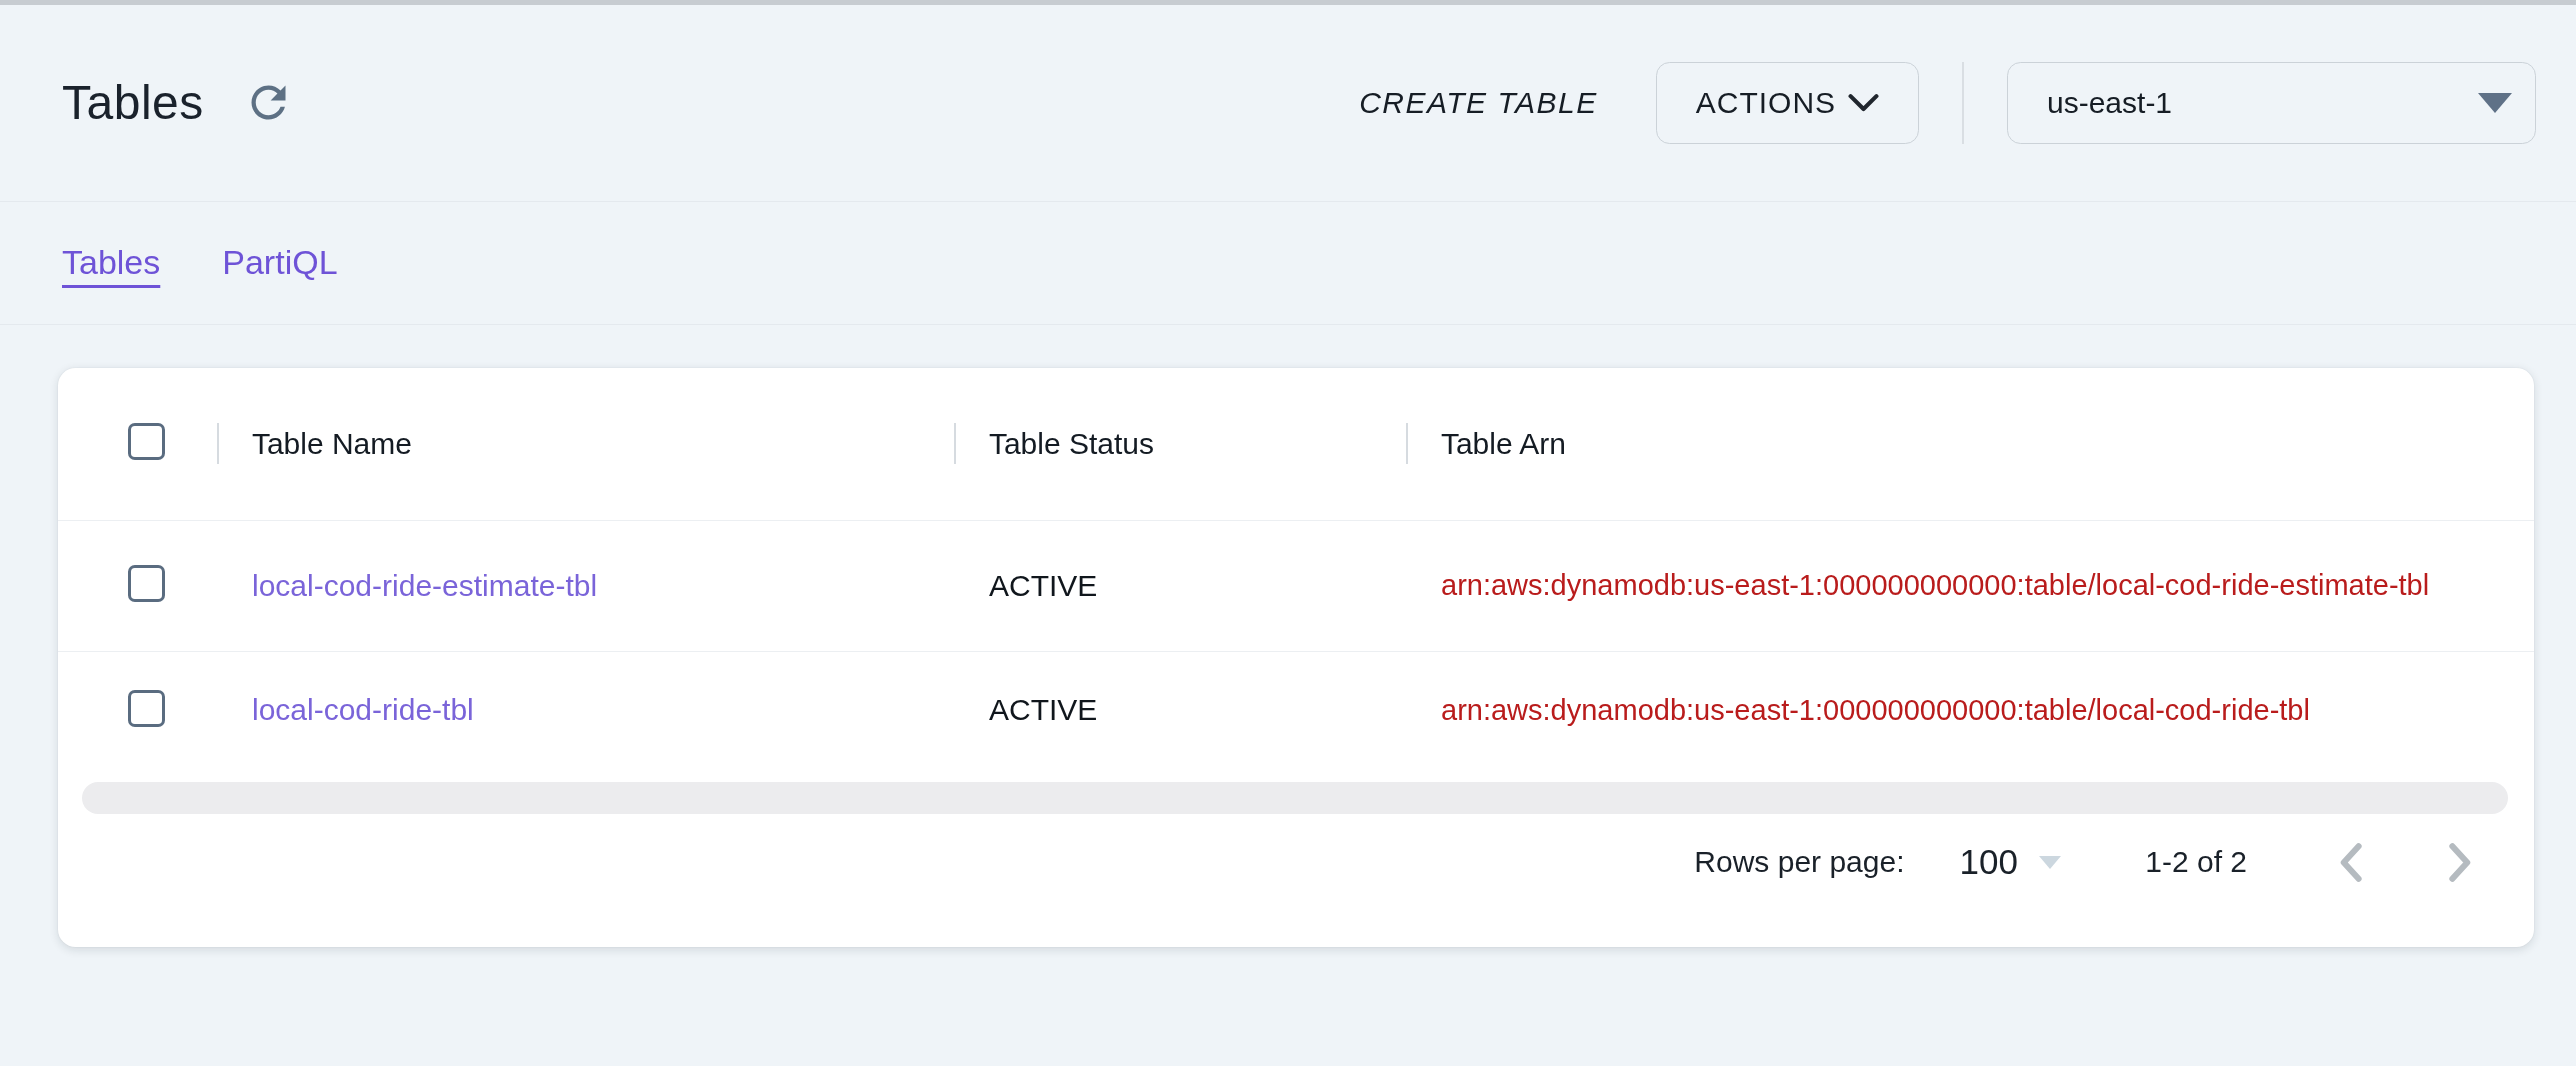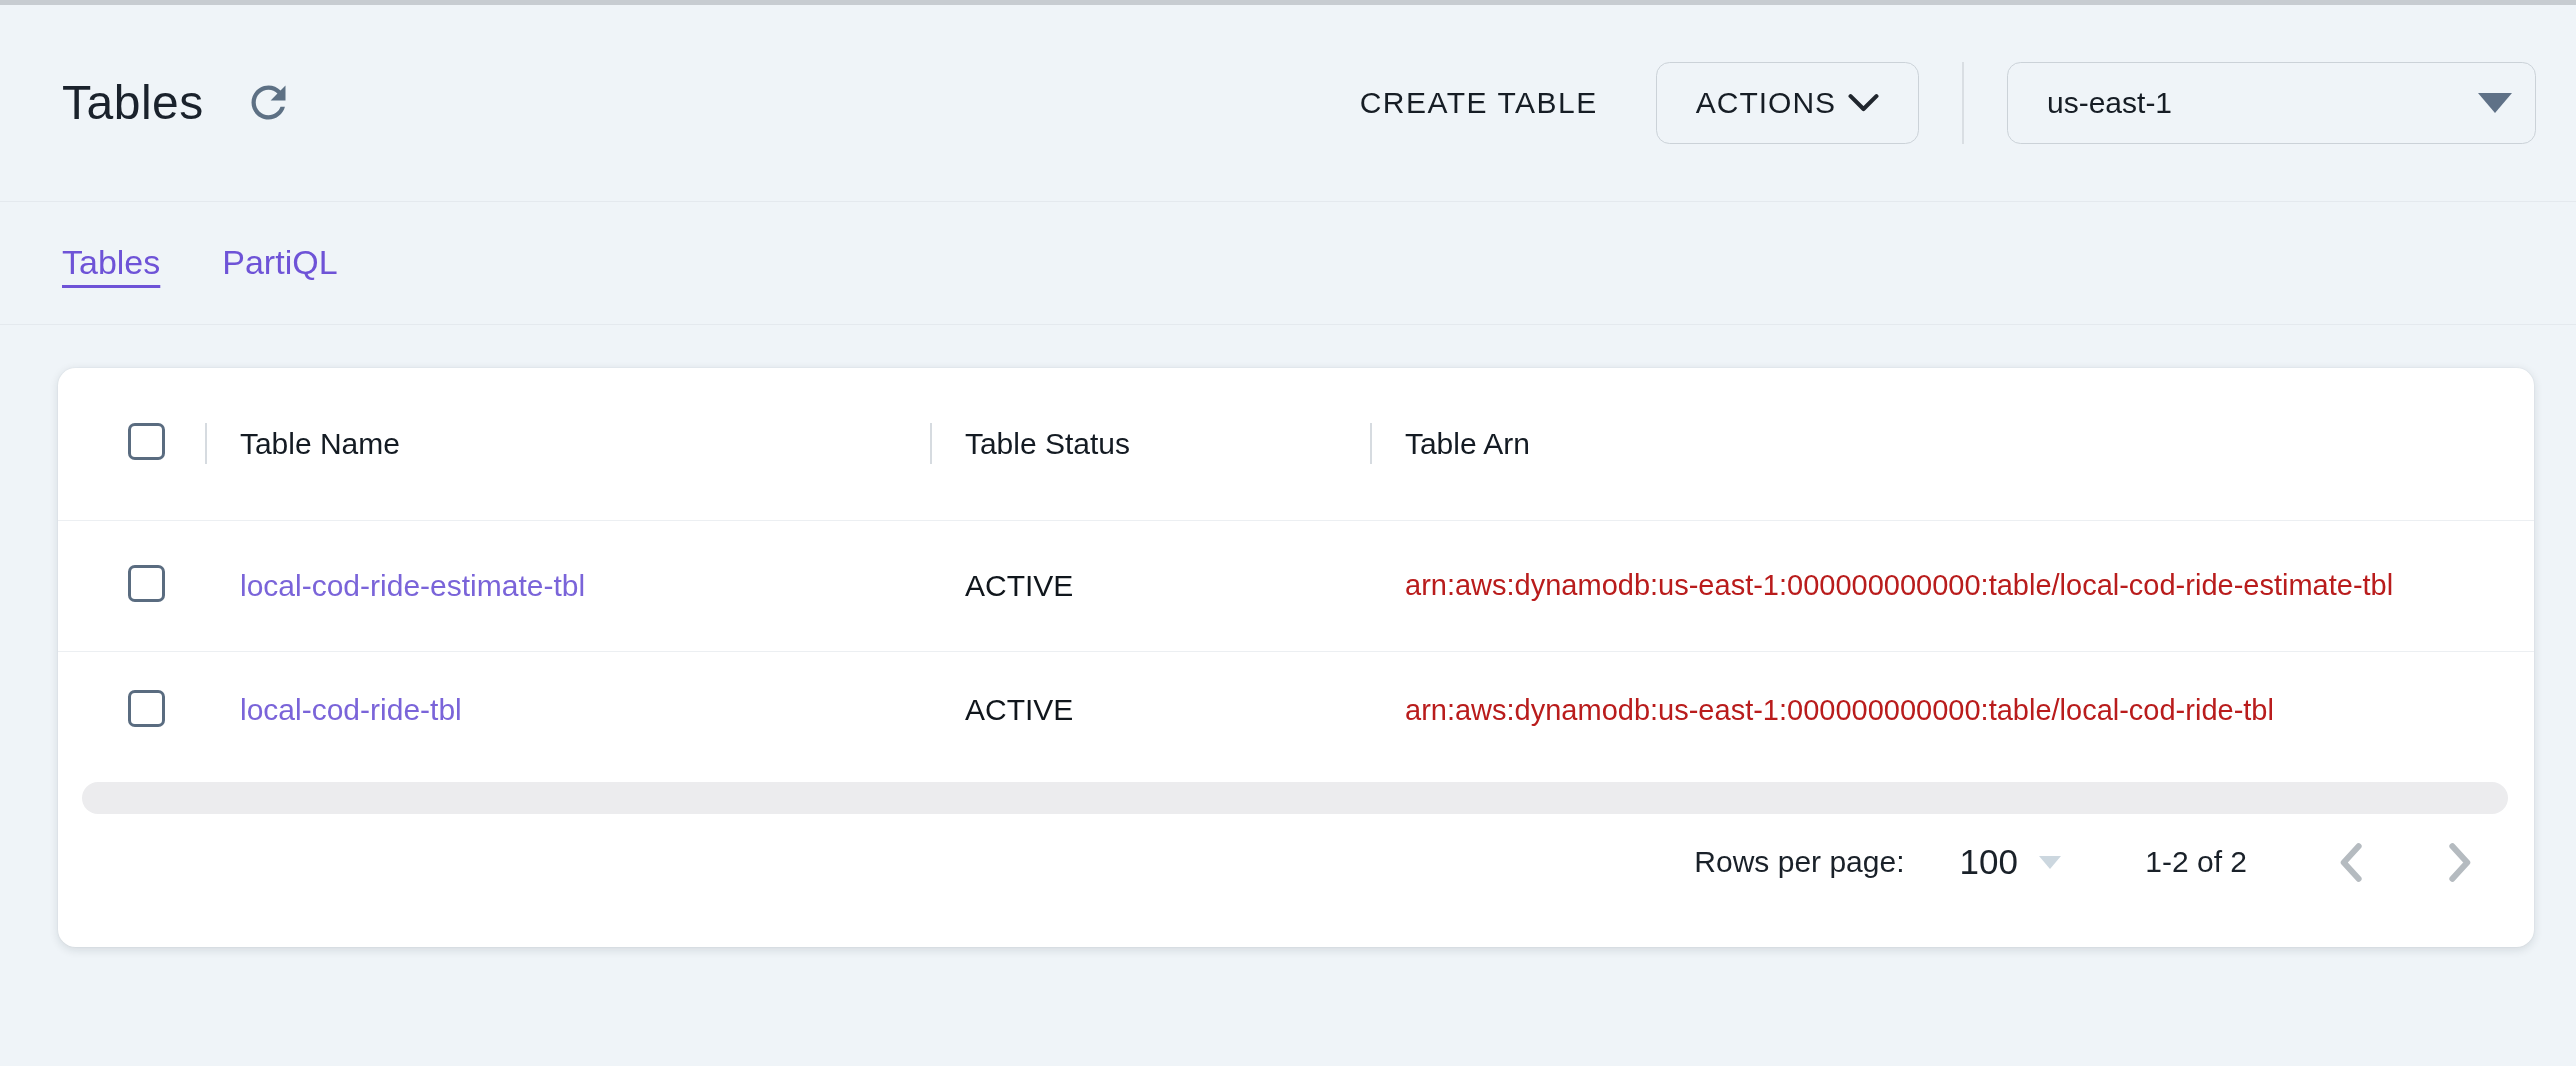--- a/index.html
+++ b/index.html
@@ -33,21 +33,21 @@
   .title-wrap{display:flex;align-items:center;gap:37px;}
   .page-title{font-size:48px;font-weight:400;color:#1a222c;margin:0;letter-spacing:0.5px;}
   .refresh-btn{
     width:55px;height:55px;display:flex;align-items:center;justify-content:center;
     background:none;border:none;padding:0;cursor:pointer;
   }
   .header-actions{display:flex;align-items:center;}
   .create-btn{
     background:none;border:none;cursor:pointer;
     font-family:inherit;font-size:30px;color:#161d25;letter-spacing:1.5px;
-    padding:0 27px;height:82px;
+    padding:0 27px;height:82px;font-style:italic;
   }
   .actions-btn{
     display:flex;align-items:center;gap:12px;margin-left:31px;
     height:82px;padding:0 39px;
     border:1.9px solid var(--border-ctl);border-radius:13.6px;background:transparent;
     font-family:inherit;font-size:30px;color:#161d25;letter-spacing:1px;cursor:pointer;
   }
   .vertical-divider{width:1.9px;height:82px;background:#d9dee3;margin:0 43px;}
   .region-select{
     display:flex;align-items:center;justify-content:space-between;
@@ -79,20 +79,21 @@
     margin:43px 42px 0 58px;
     height:579px;
     background:#fff;border-radius:17.5px;
     box-shadow:0 2.9px 9.7px rgba(20,30,45,.12), 0 0 1.9px rgba(20,30,45,.08);
     display:flex;flex-direction:column;
   }
   .thead,.trow{
     display:grid;
     grid-template-columns:147px 725px 440px 1fr;
     align-items:center;
+    gap:12px;
   }
   .thead{height:153px;border-bottom:1.9px solid var(--row-sep);}
   .trow{height:131px;border-bottom:1.9px solid var(--row-sep);}
   .trow.last{height:117px;border-bottom:none;}
   .cell-check{padding-left:70px;}
   .checkbox{
     display:inline-block;width:37px;height:37px;
     border:3.9px solid #5a6c80;border-radius:6.8px;background:#fff;cursor:pointer;
   }
   .th{display:flex;align-items:center;font-size:30px;color:#141b23;}

